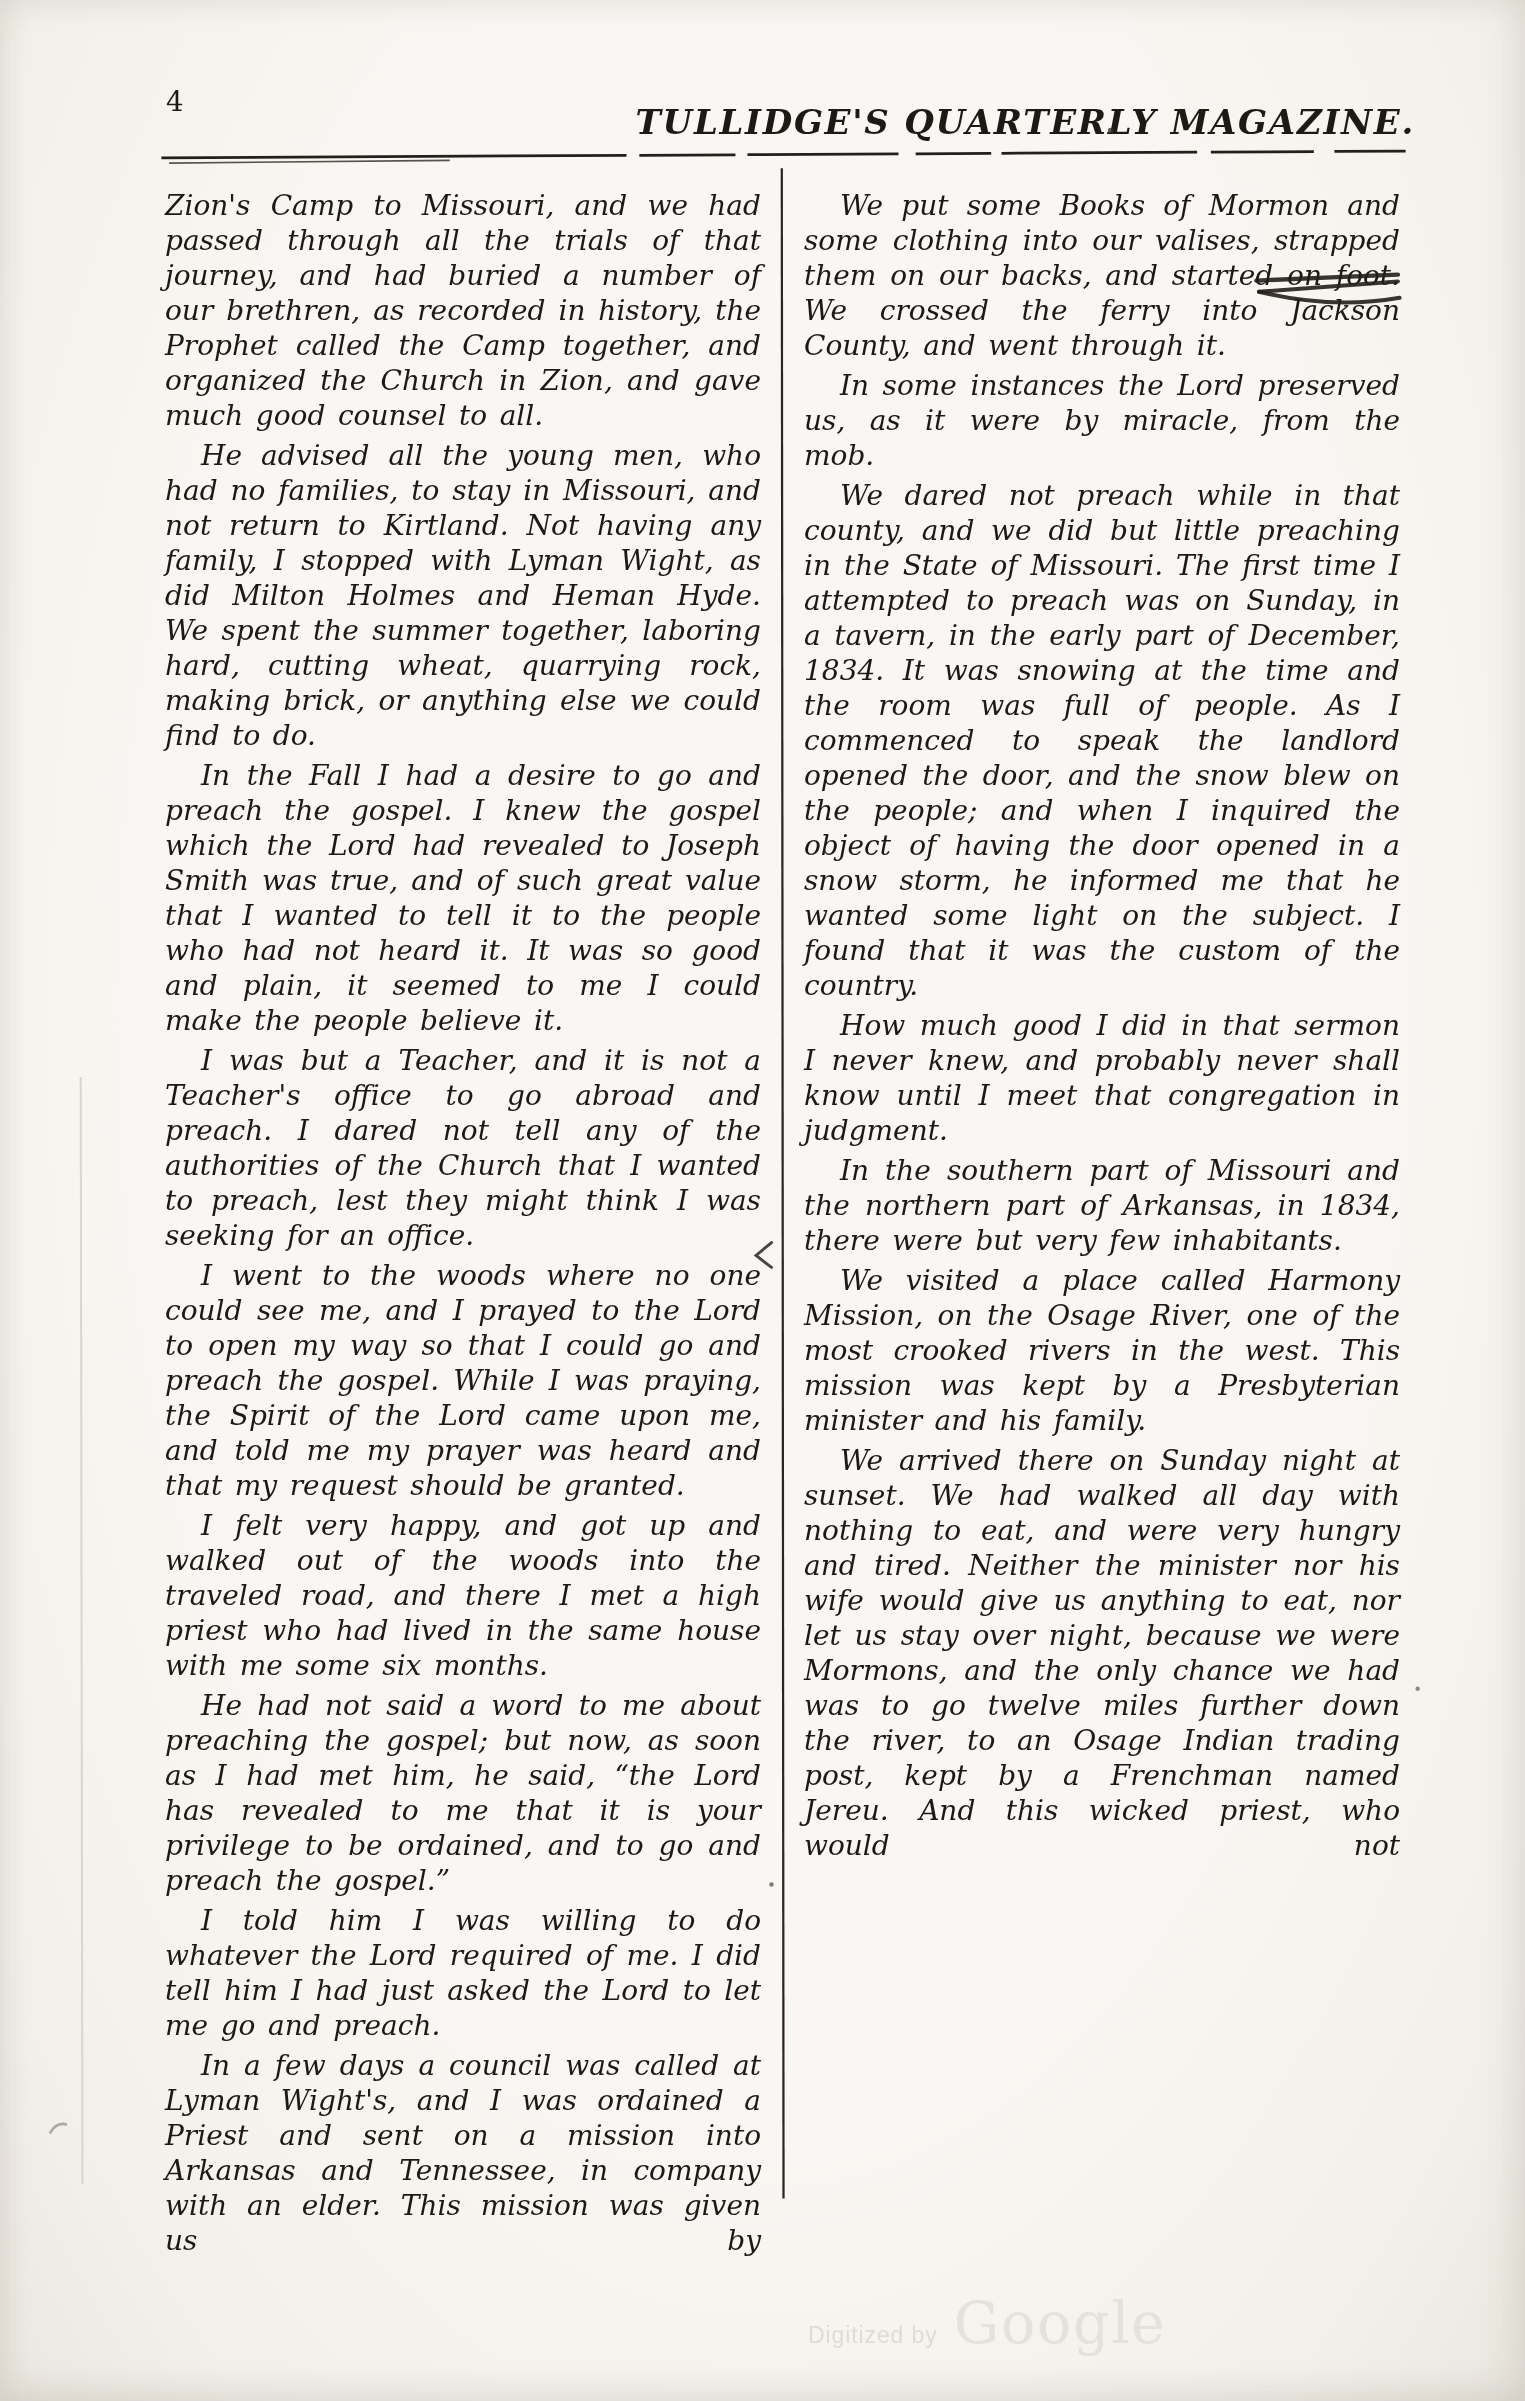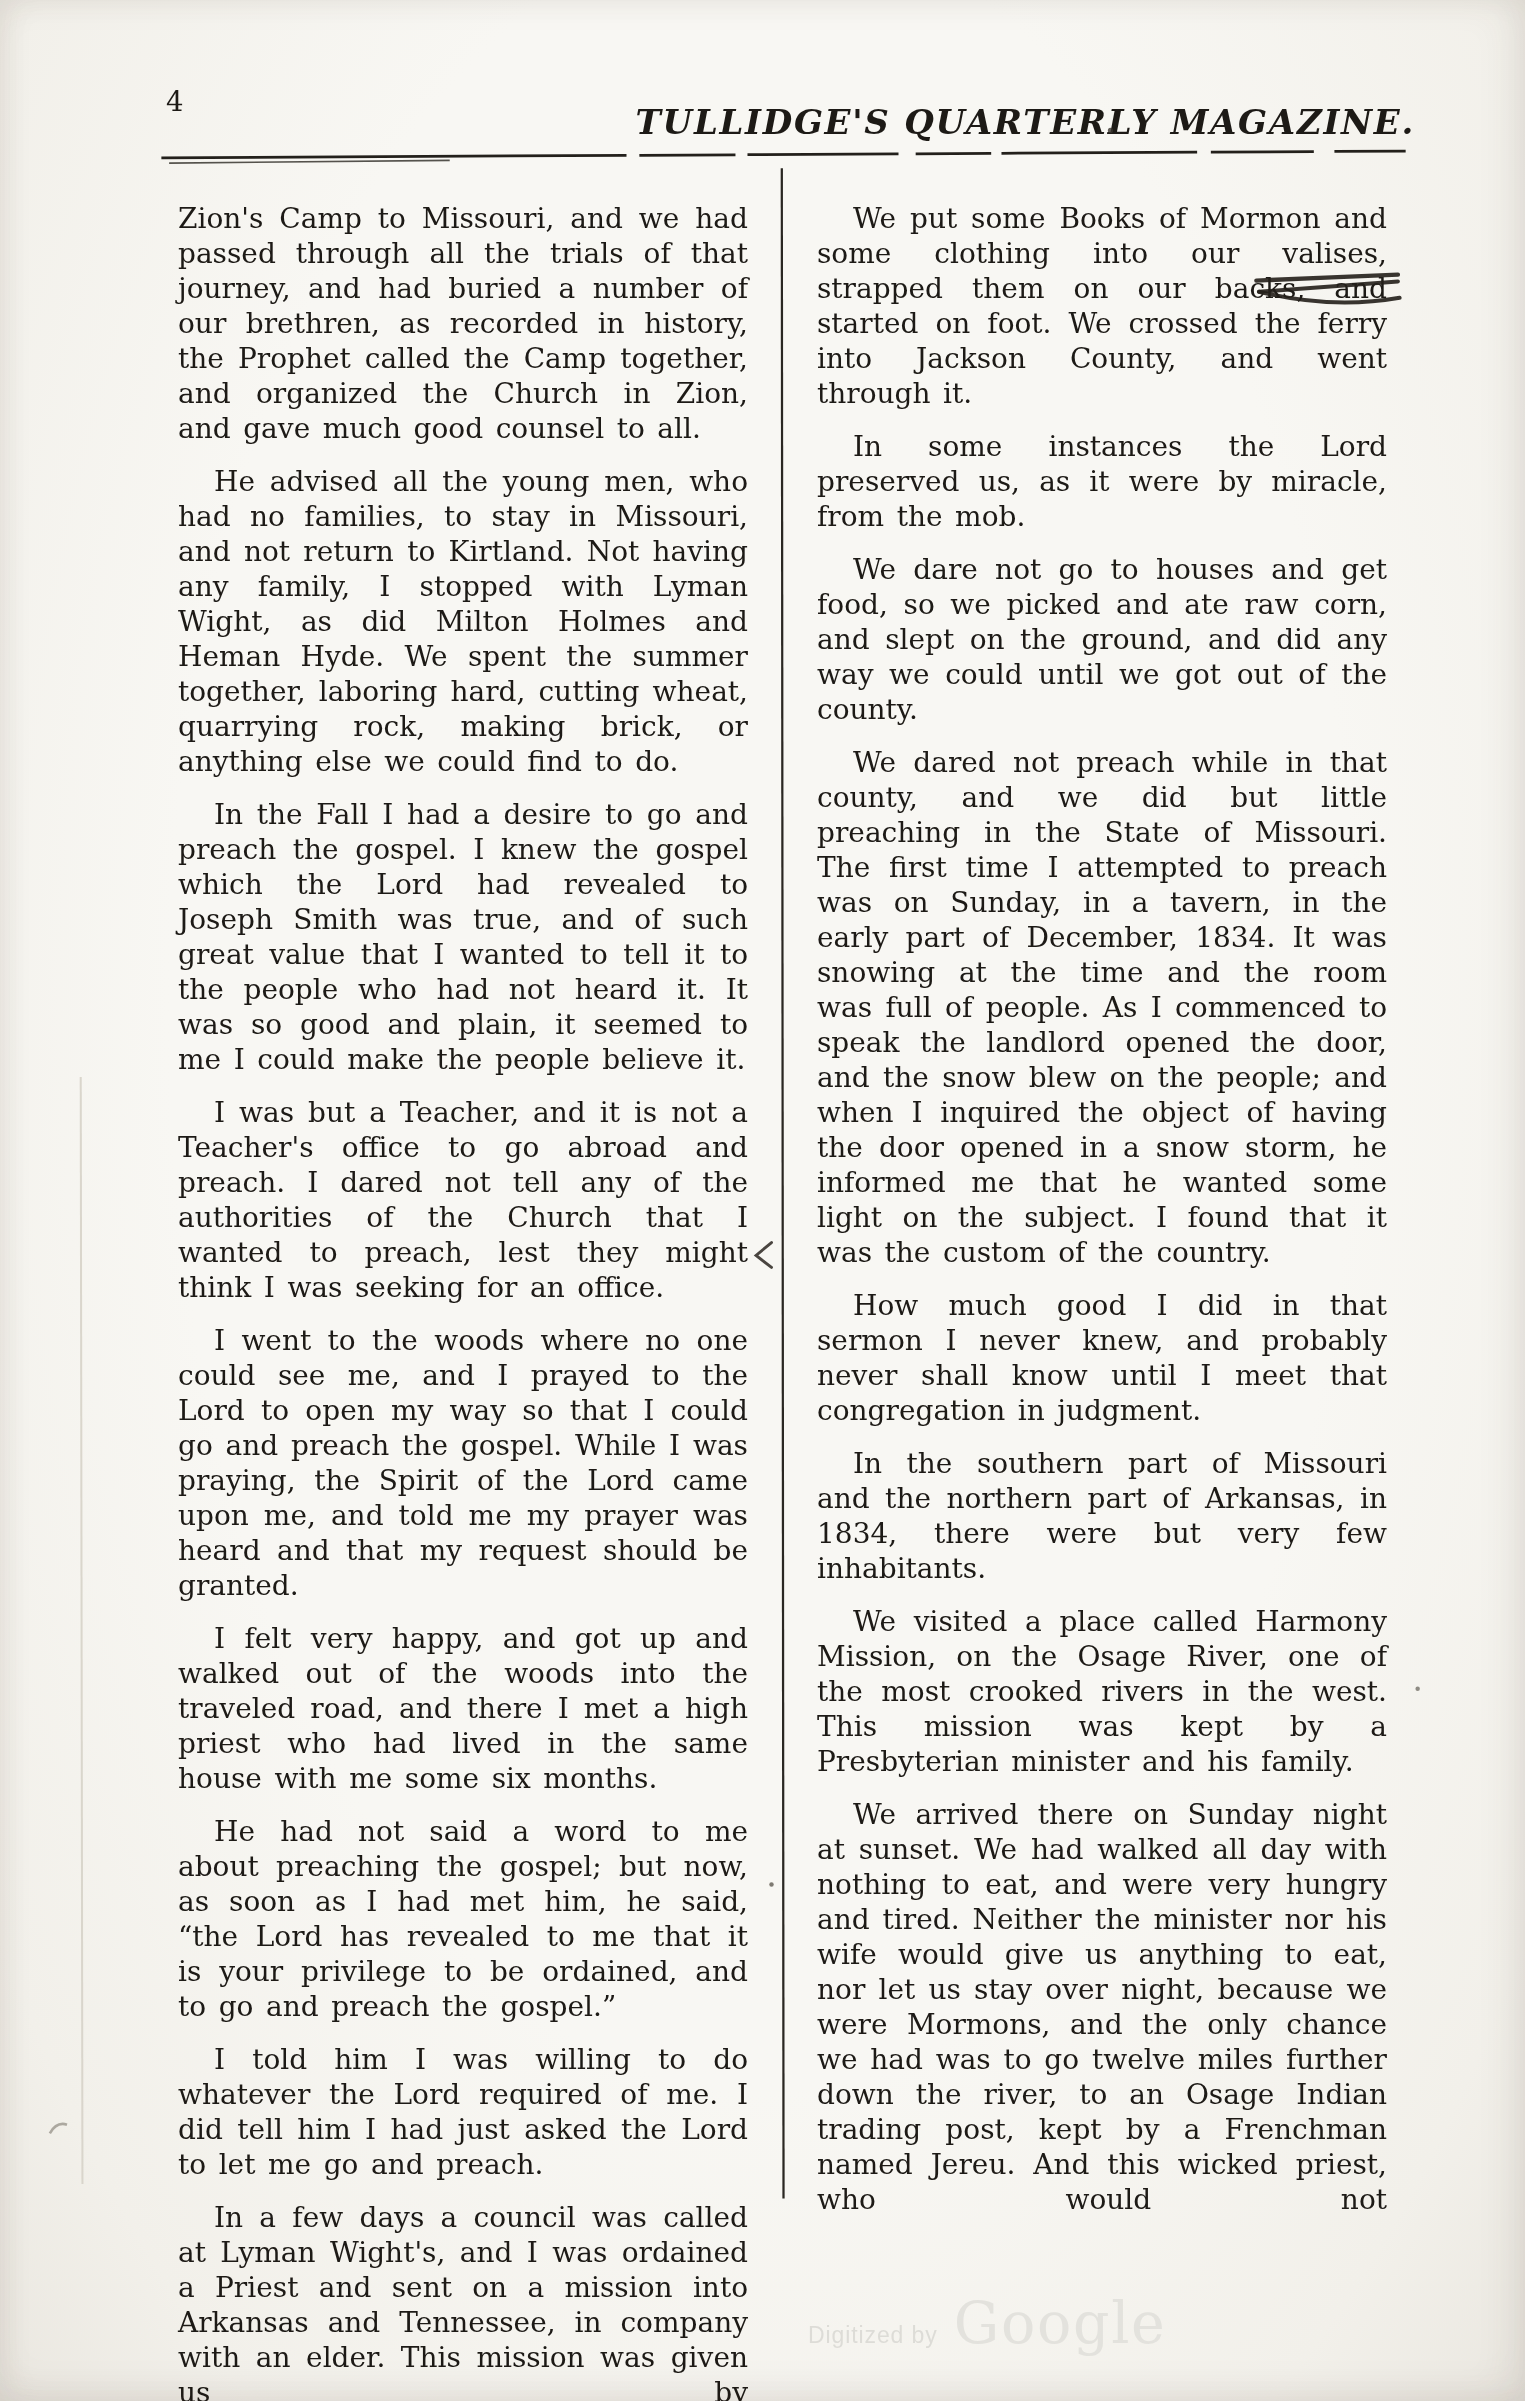--- a/index.html
+++ b/index.html
@@ -27,21 +27,21 @@
     font-style:italic; font-weight:bold;
     font-size:34px; letter-spacing:1.7px; line-height:1.1;
   }
   .column {
     position:absolute; top:183px; width:606px;
     font-size:28px; line-height:35px;
     text-align:justify; word-spacing:0.13em;
   }
   .col-left  { left:160px; }
   .col-right { left:799px; }
-  .column p { margin:18px; padding:0; }
+  .column p { margin:5px; padding:0;font-style:italic; }
   .column p.indent { text-indent:36px; }
   .column p.runover { text-align-last:justify; }
   .overlay { position:absolute; inset:0; width:1525px; height:2401px; pointer-events:none; }
   .watermark {
     position:absolute; left:808px; top:2295px;
     display:flex; align-items:baseline; gap:16px;
     user-select:none;
   }
   .wm-prefix {
     font-family:"Liberation Sans","DejaVu Sans",sans-serif;
@@ -68,21 +68,20 @@
       <p class="indent">I was but a Teacher, and it is not a Teacher's office to go abroad and preach. I dared not tell any of the authorities of the Church that I wanted to preach, lest they might think I was seeking for an office.</p>
       <p class="indent">I went to the woods where no one could see me, and I prayed to the Lord to open my way so that I could go and preach the gospel.  While I was praying, the Spirit of the Lord came upon me, and told me my prayer was heard and that my request should be granted.</p>
       <p class="indent">I felt very happy, and got up and walked out of the woods into the traveled road, and there I met a high priest who had lived in the same house with me some six months.</p>
       <p class="indent">He had not said a word to me about preaching the gospel;  but now, as soon as I had met him, he said, “the Lord has revealed to me that it is your privilege to be ordained, and to go and preach the gospel.”</p>
       <p class="indent">I told him I was willing to do whatever the Lord required of me.  I did tell him I had just asked the Lord to let me go and preach.</p>
       <p class="indent runover">In a few days a council was called at Lyman Wight's, and I was ordained a Priest and sent on a mission into Arkansas and Tennessee, in company with an elder.  This mission was given us by</p>
     </div>
   <div class="column col-right" id="col-right">
       <p class="indent">We put some Books of Mormon and some clothing into our valises, strapped them on our backs, and started on foot. We crossed the ferry into Jackson County, and went through it.</p>
       <p class="indent">In some instances the Lord preserved us, as it were by miracle, from the mob.</p>
-      <p class="indent">We dare not go to houses and get food, so we picked and ate raw corn, and slept on the ground, and did any way we could until we got out of the county.</p>
       <p class="indent">We dared not preach while in that county, and we did but little preaching in the State of Missouri.  The first time I attempted to preach was on Sunday, in a tavern, in the early part of December, 1834.  It was snowing at the time and the room was full of people.  As I commenced to speak the landlord opened the door, and the snow blew on the people; and when I inquired the object of having the door opened in a snow storm, he informed me that he wanted some light on the subject.  I found that it was the custom of the country.</p>
       <p class="indent">How much good I did in that sermon I never knew, and probably never shall know until I meet that congregation in judgment.</p>
       <p class="indent">In the southern part of Missouri and the northern part of Arkansas, in 1834, there were but very few inhabitants.</p>
       <p class="indent">We visited a place called Harmony Mission, on the Osage River, one of the most crooked rivers in the west.  This mission was kept by a Presbyterian minister and his family.</p>
       <p class="indent runover">We arrived there on Sunday night at sunset.  We had walked all day with nothing to eat, and were very hungry and tired.  Neither the minister nor his wife would give us anything to eat, nor let us stay over night, because we were Mormons, and the only chance we had was to go twelve miles further down the river, to an Osage Indian trading post, kept by a Frenchman named Jereu. And this wicked priest, who would not</p>
     </div>
 
   <svg class="overlay" viewBox="0 0 1777 2798">
 
     <path d="M188 184 L730 181" stroke="#23201b" stroke-width="3.2" fill="none"></path>

